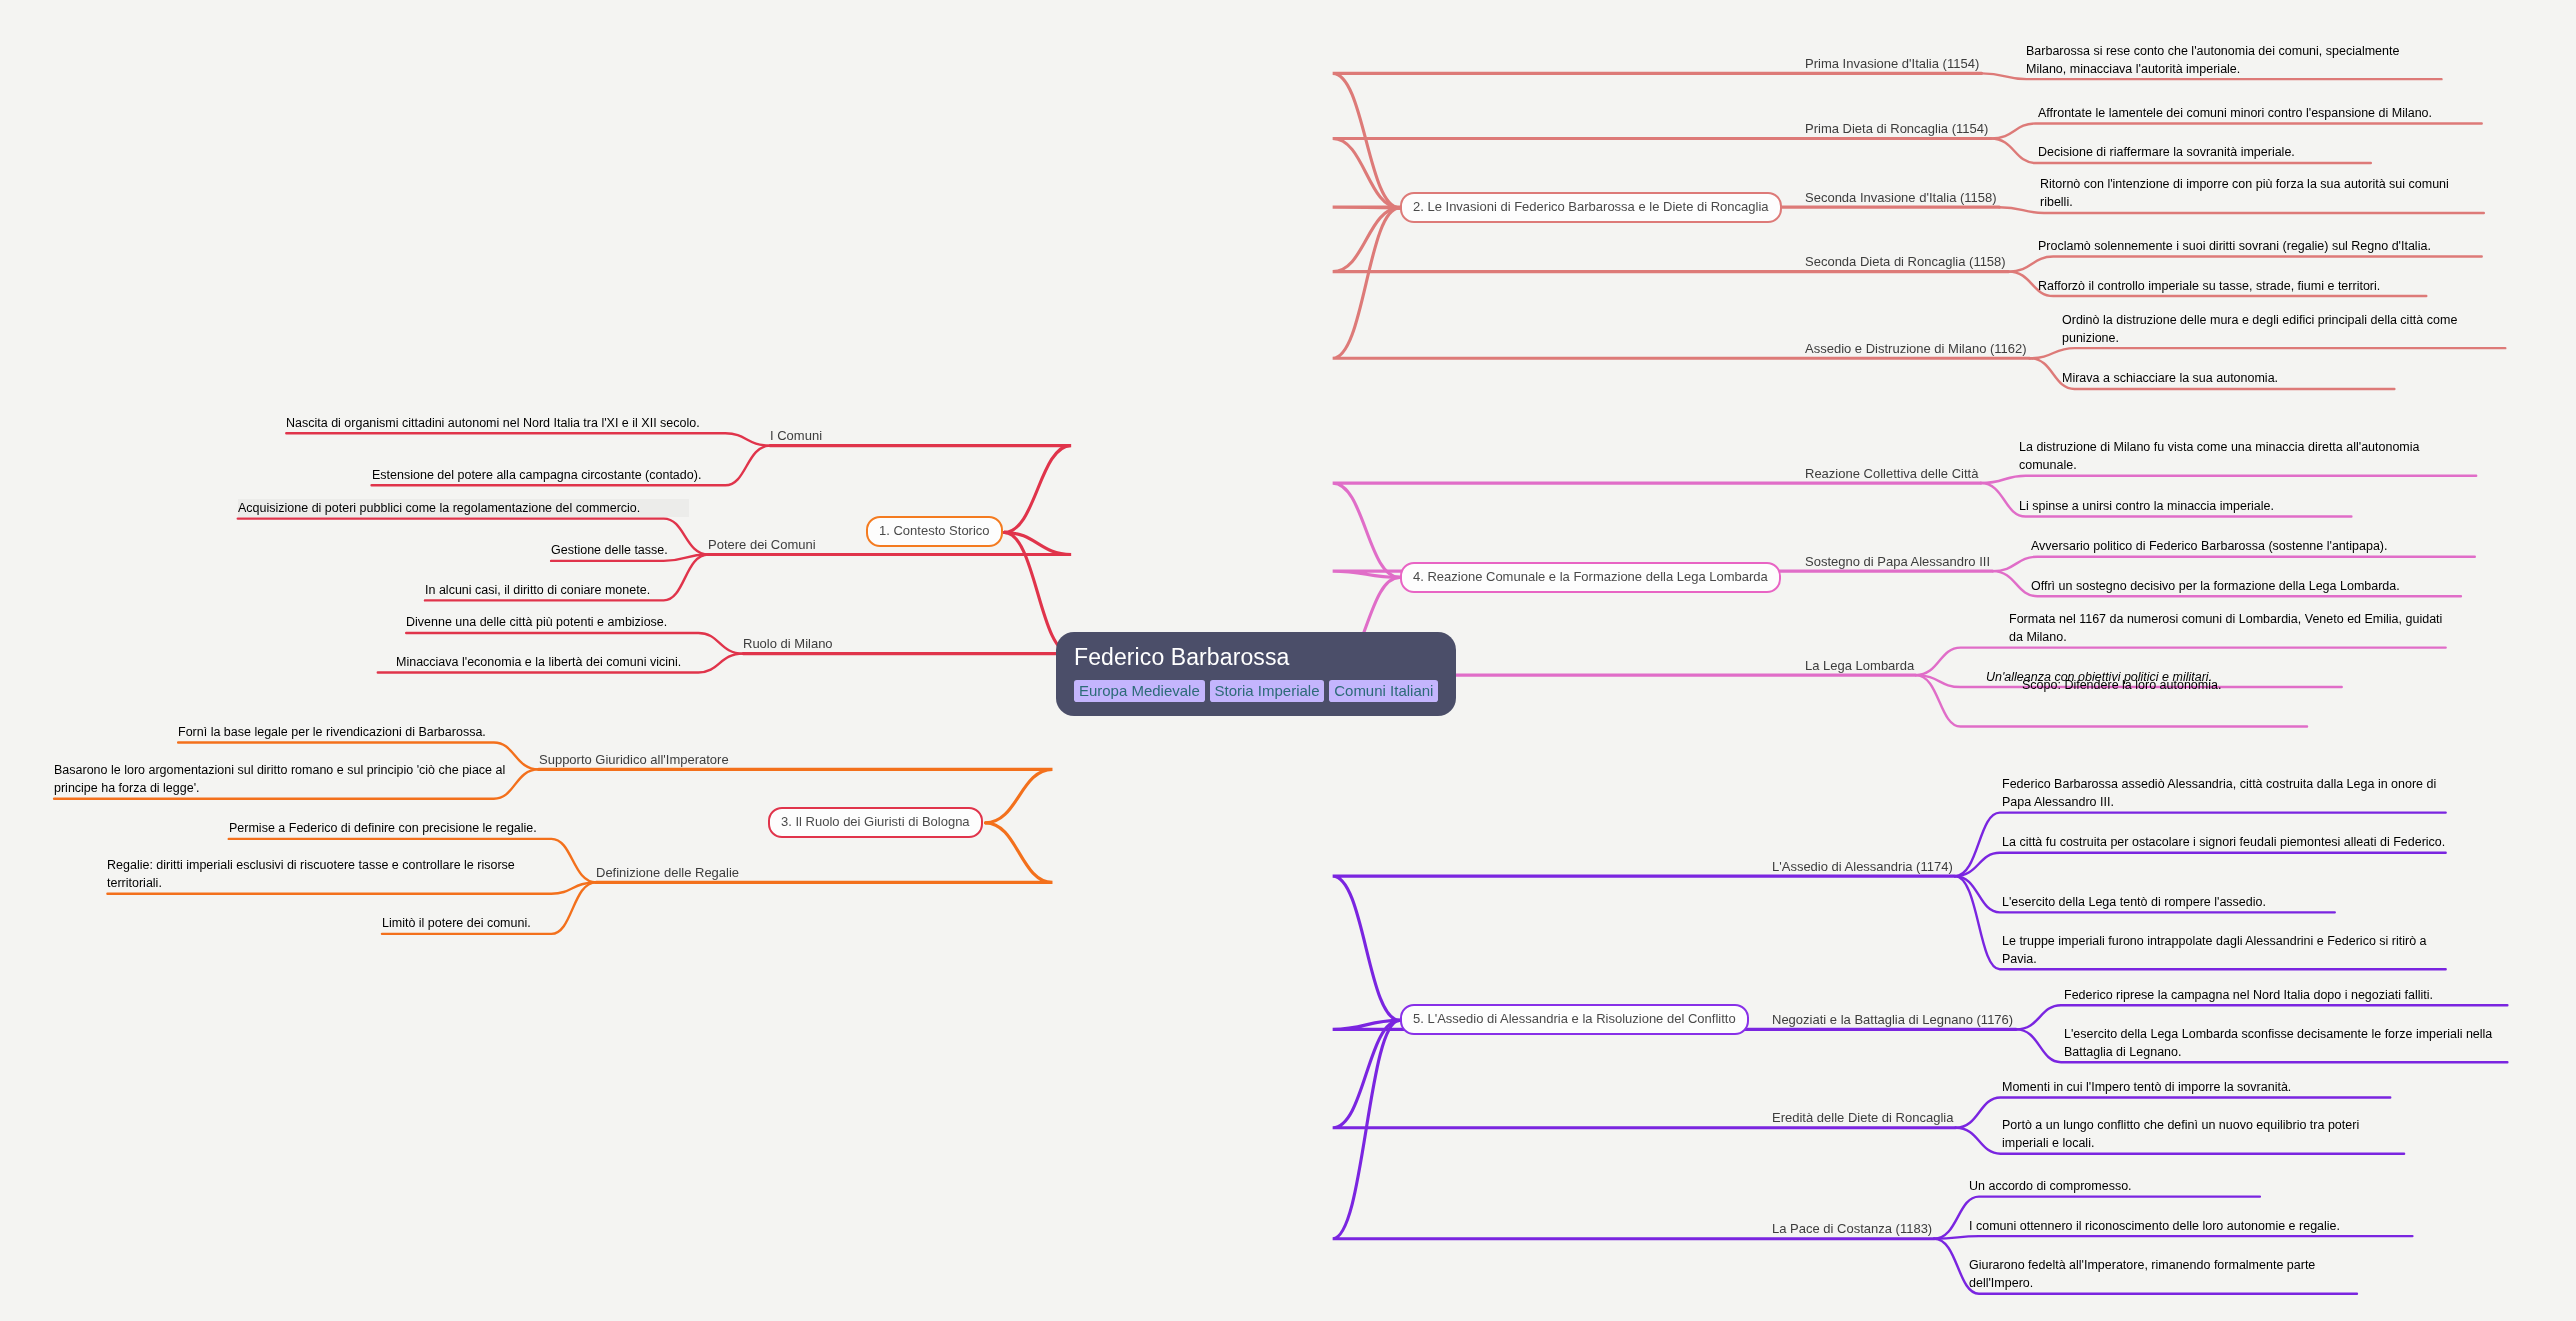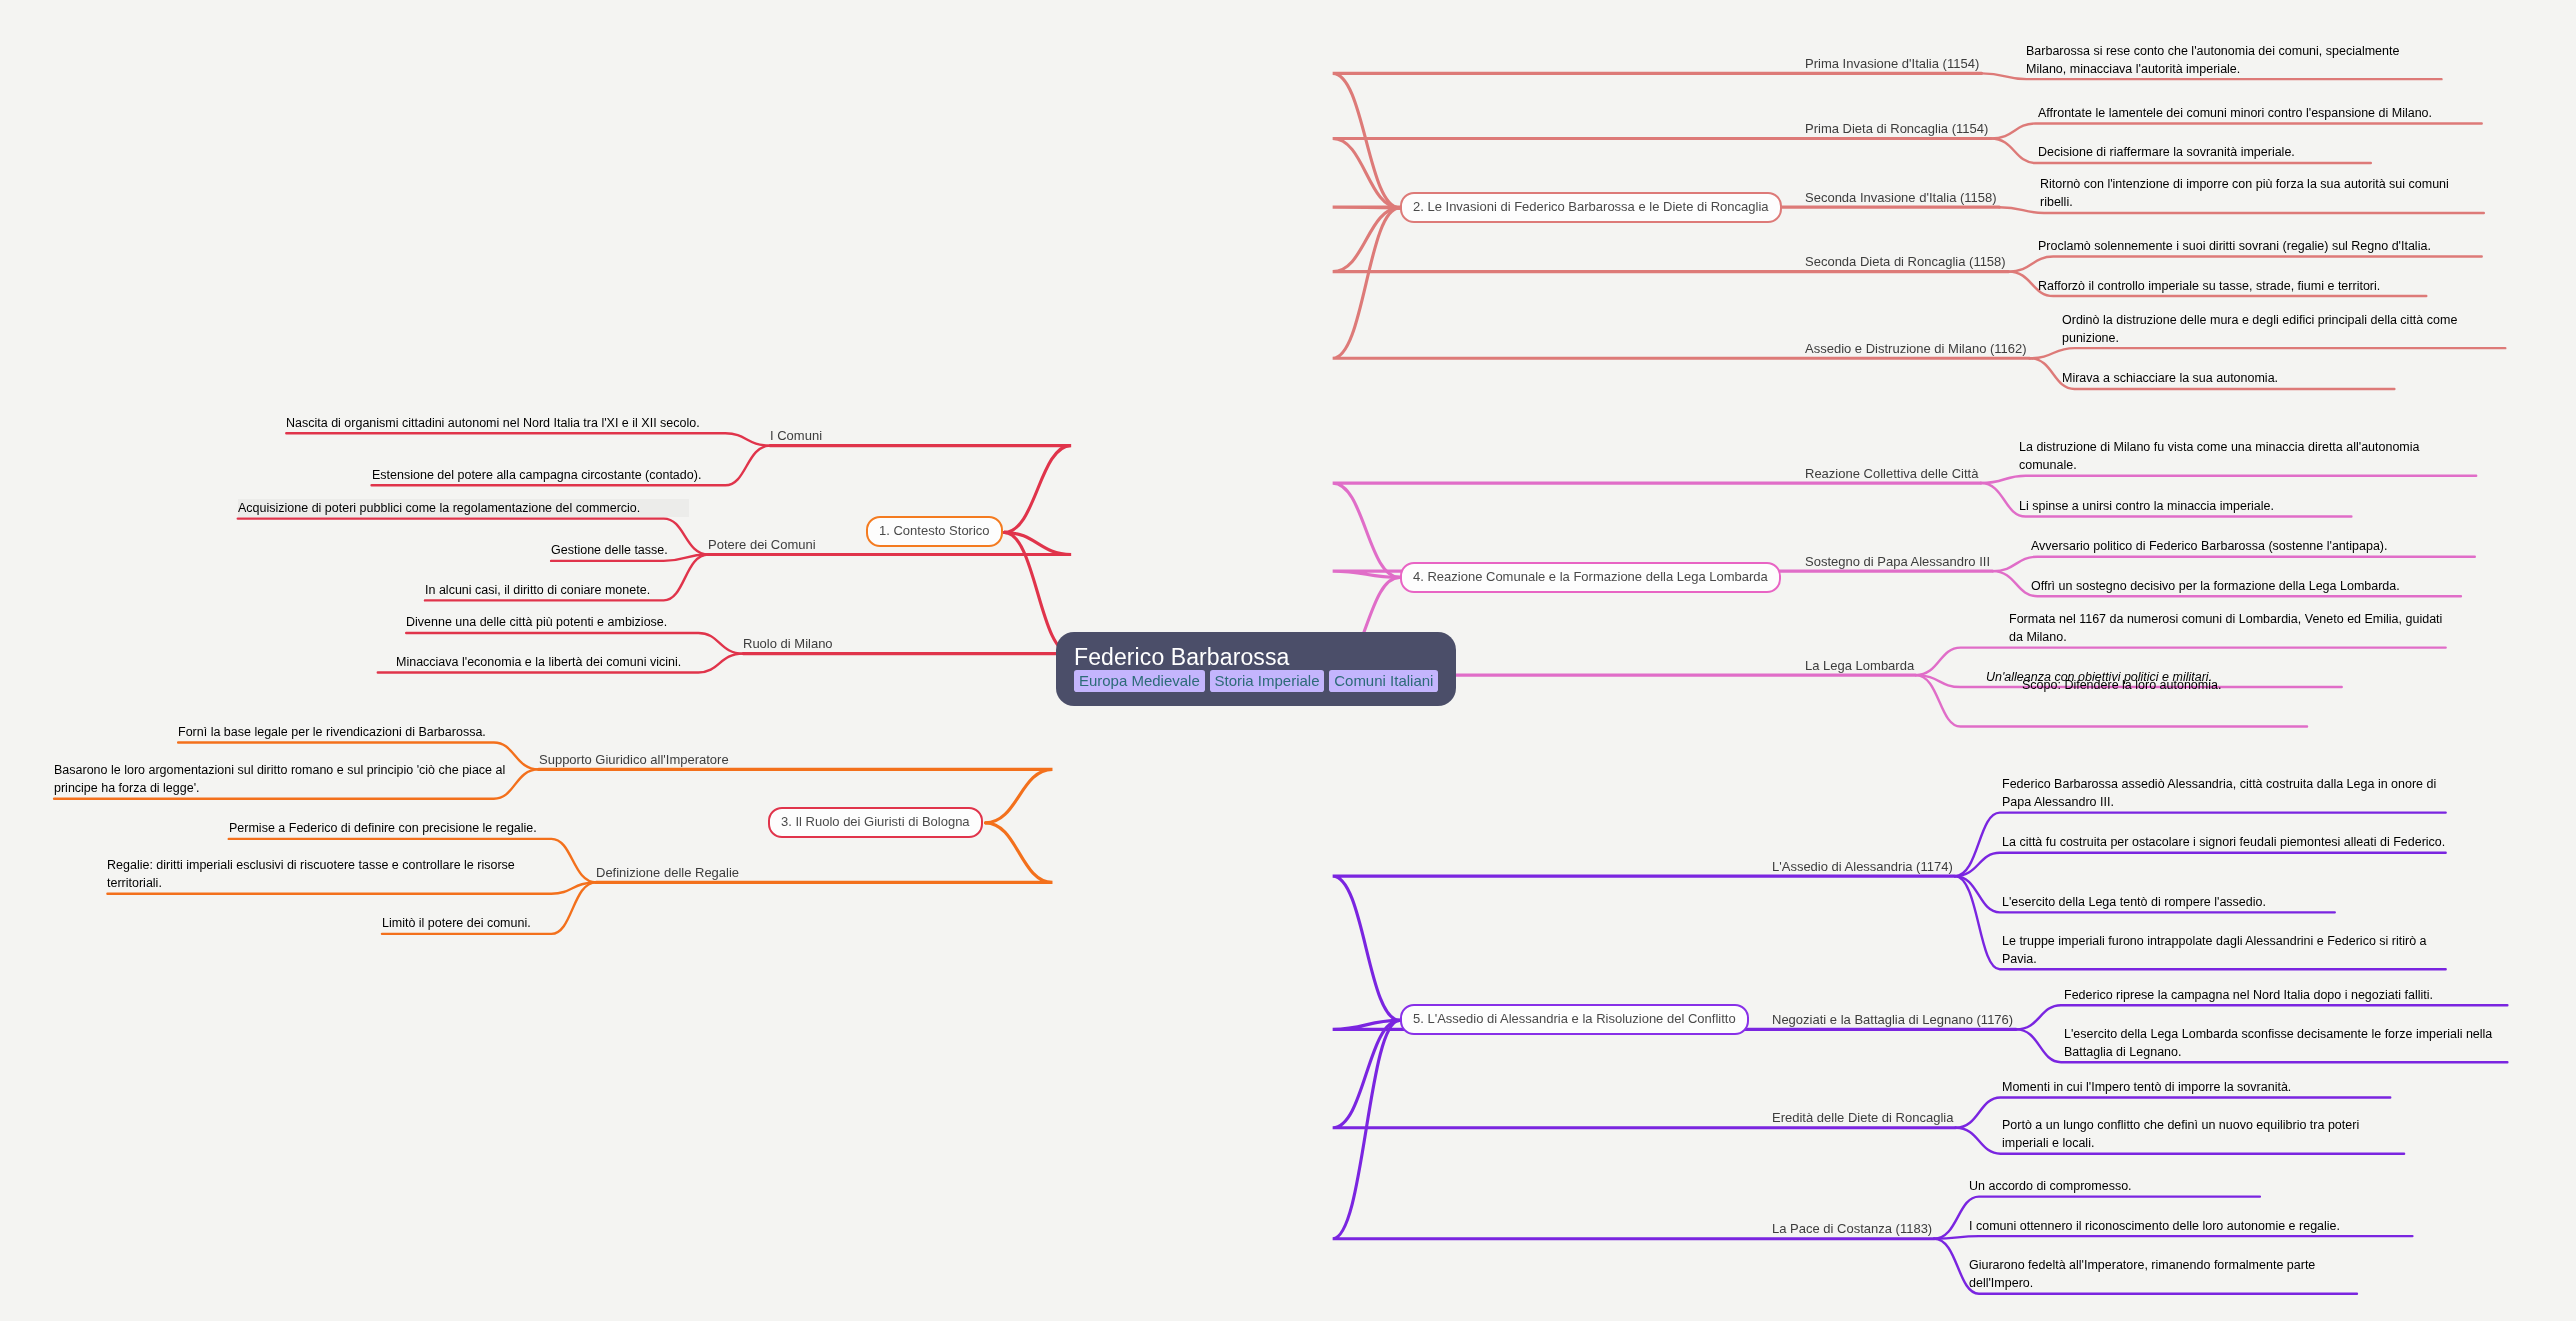--- a/index.html
+++ b/index.html
@@ -31,21 +31,21 @@
     box-sizing: border-box;
   }
 
   
   .root-node {
     background: #4b4e69;
     border-radius: 18px;
     padding: 12.5px 18px 14px 18px;
     display: flex;
     flex-direction: column;
-    gap: 1px;
+    gap: 11px;
     align-items: flex-start;
     z-index: 30;
   }
   .root-title {
     color: #ffffff;
     font-size: 23px;
     line-height: 1.05;
     letter-spacing: 0.1px;
     white-space: nowrap;
   }

